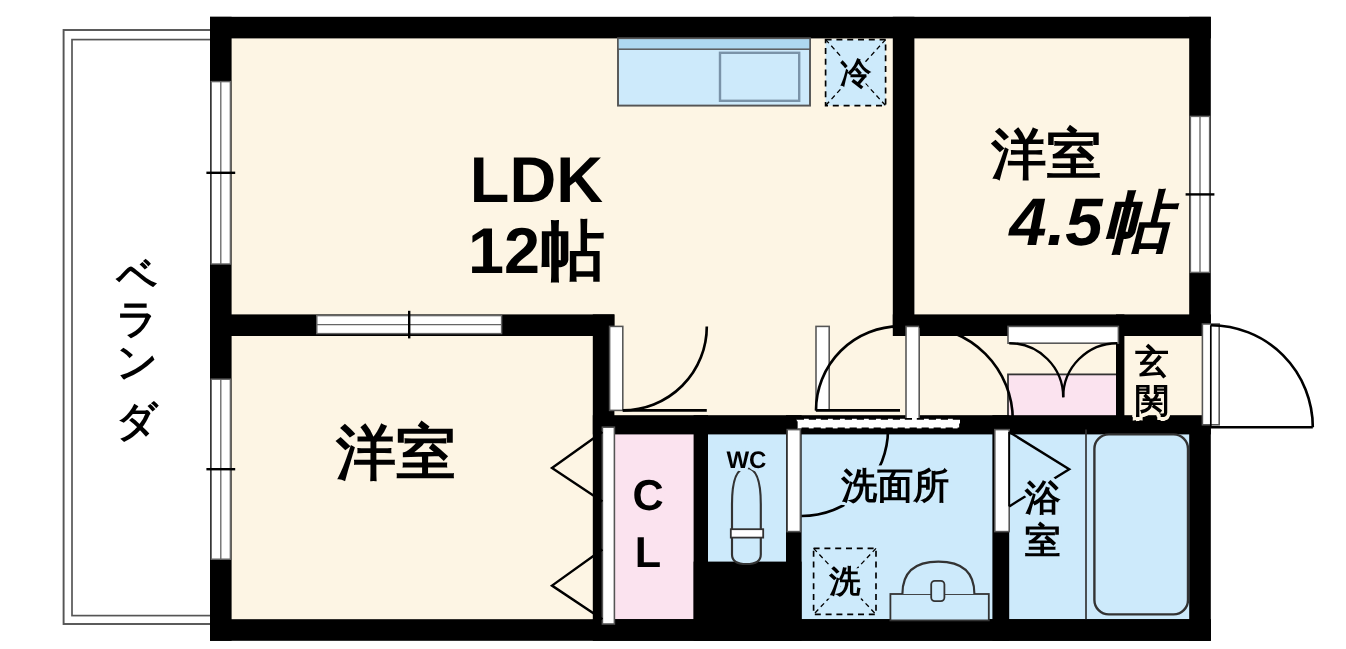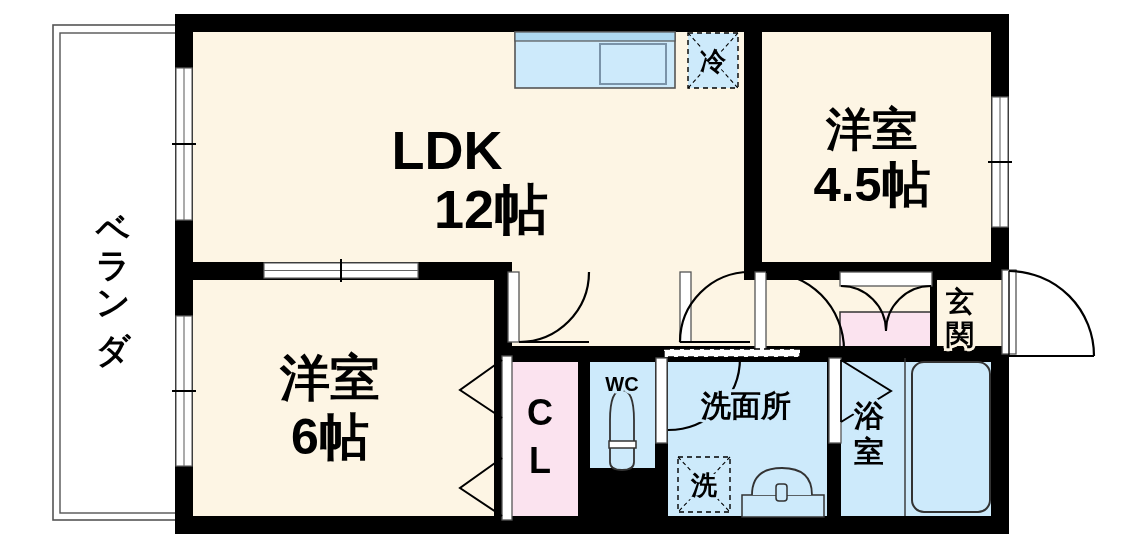--- a/index.html
+++ b/index.html
@@ -233,27 +233,26 @@
     </g>
 
     <g>
       <rect x="912" y="362" width="78" height="150" rx="12" fill="#cdeafb" stroke="#333" stroke-width="2"></rect>
       <line x1="905" y1="358" x2="905" y2="516" stroke="#333" stroke-width="1.4"></line>
     </g>
 
   </svg>
 
   <div class="lbl ctr" style="left:447px; top:151px; font-size:54px;">LDK</div>
-  <div class="lbl ctr" style="left:447px; top:210px; font-size:54px;margin-left:44px;">12帖</div>
+  <div class="lbl ctr" style="left:447px; top:210px; font-size:54px;">12帖</div>
 
   <div class="lbl ctr" style="left:872px; top:129px; font-size:46px;">洋室</div>
-  <div class="lbl ctr" style="left:872px; top:185px; font-size:49px;">4.5帖</div>
+  <div class="lbl ctr" style="left:908px; top:185px; font-size:56px;font-style:italic;">4.5帖</div>
 
   <div class="lbl ctr" style="left:330px; top:378px; font-size:50px;">洋室</div>
-  <div class="lbl ctr" style="left:330px; top:437px; font-size:50px;">6帖</div>
 
   <div class="lbl onpink ctr" style="left:540px; top:413px; font-size:36px;">C</div>
   <div class="lbl onpink ctr" style="left:540px; top:461px; font-size:36px;">L</div>
 
   <div class="lbl onblue ctr" style="left:622px; top:384px; font-size:20px;">WC</div>
 
   <div class="lbl onblue ctr" style="left:746px; top:408px; font-size:30px;font-family:Liberation Mono, monospace;">洗面所</div>
 
   <div class="lbl onblue ctr" style="left:869px; top:416px; font-size:30px;">浴</div>
   <div class="lbl onblue ctr" style="left:869px; top:452px; font-size:30px;">室</div>

